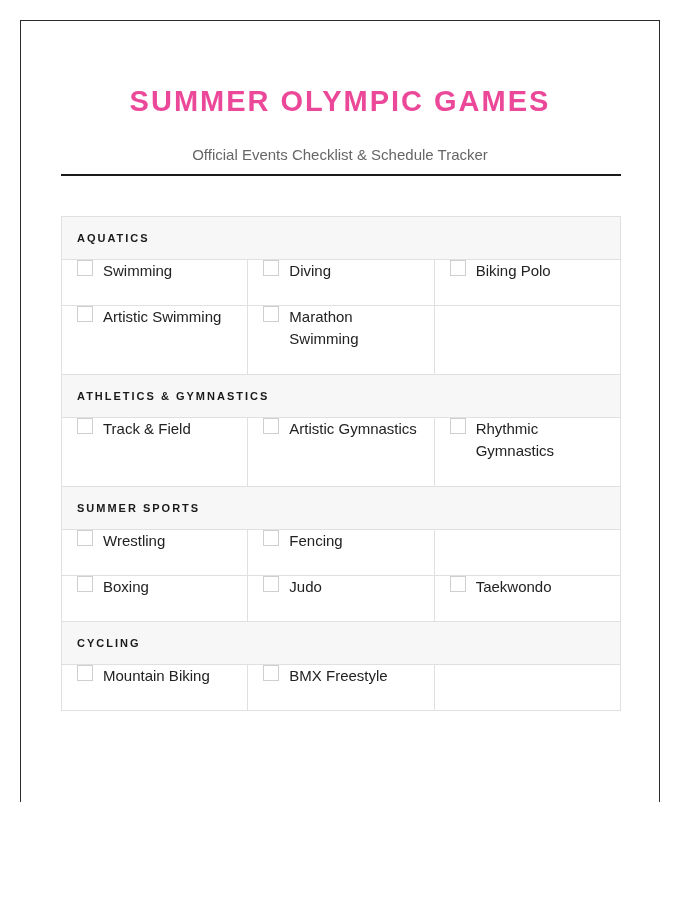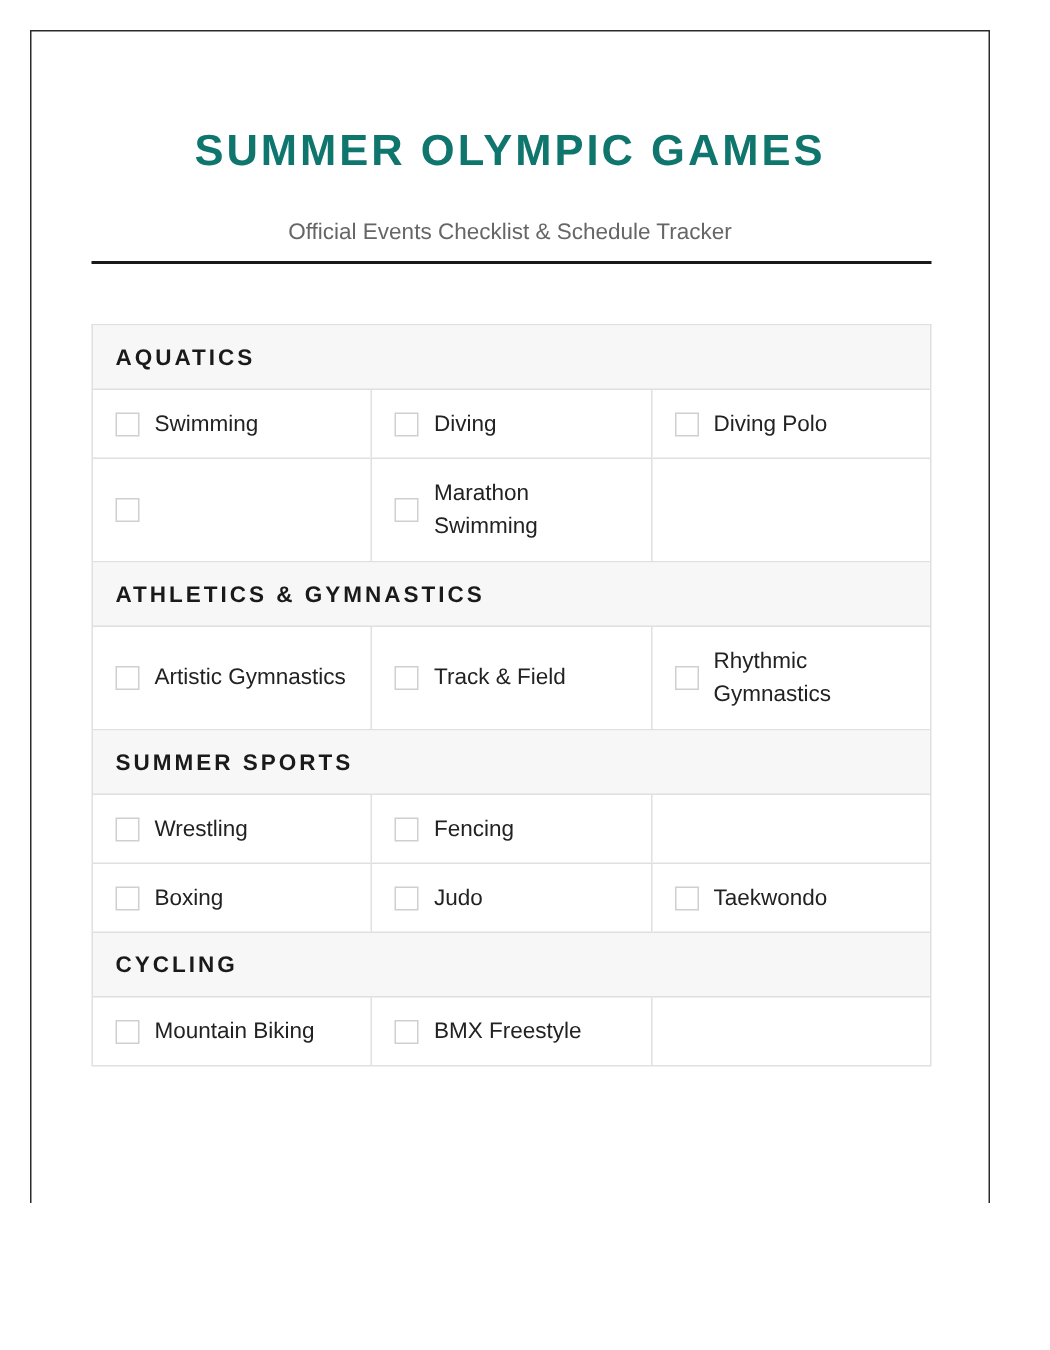--- a/index.html
+++ b/index.html
@@ -2,32 +2,32 @@
 <html><head>
 <meta charset="utf-8">
 <style>
   html, body { margin: 0; padding: 0; background: #ffffff; }
   body { width: 700px; height: 900px; position: relative; overflow: hidden;
          font-family: "Liberation Sans", sans-serif; color: #222; }
   .viewport { position: absolute; left: 0; top: 0; width: 700px; height: 802px; overflow: hidden; }
   .card { position: absolute; left: 20px; top: 20px; width: 640px; height: 1200px;
           border: 1px solid #2b2b2b; background: #fff; box-sizing: border-box; }
   .title { position: absolute; left: 0; right: 0; top: 64px; text-align: center;
-           font-size: 29px; font-weight: bold; letter-spacing: 2px; color: #0f766e; margin: 0; }
+           font-size: 29px; font-weight: bold; letter-spacing: 2px; color: #ec4899; margin: 0; }
   .subtitle { position: absolute; left: 0; right: 0; top: 113px; text-align: center;
               font-size: 15px; color: #666; margin: 12px; }
   .divider { position: absolute; left: 40px; width: 560px; top: 153px; height: 2px; background: #1a1a1a; }
   .table { position: absolute; left: 40px; top: 195px; width: 560px;
            border-left: 1px solid #e0e0e0; border-right: 1px solid #e0e0e0; border-top: 1px solid #e0e0e0;
            box-sizing: border-box; }
   .section-head { height: 42px; background: #f7f7f7; border-bottom: 1px solid #e0e0e0;
                   display: flex; align-items: center; padding-left: 15px;
-                  font-size: 15px; font-weight: bold; letter-spacing: 2px; color: #1a1a1a; }
+                  font-size: 11px; font-weight: bold; letter-spacing: 2px; color: #1a1a1a; }
   .row { display: flex; border-bottom: 1px solid #e0e0e0; }
-  .cell { width: 186px; box-sizing: border-box; display: flex; align-items: center;
+  .cell { width: 186px; box-sizing: border-box; display: flex; align-items: flex-start;
           padding: 0 14px 0 15px; min-height: 45px; }
   .cell + .cell { border-left: 1px solid #e0e0e0; width: 187px; }
   .row.tall .cell { min-height: 68px; }
   .checkbox { width: 16px; height: 16px; border: 1px solid #cfcfcf; box-sizing: border-box;
               flex: 0 0 16px; margin-right: 10px; background: #fff; }
   .label { font-size: 15px; line-height: 22px; color: #222; }
 </style>
 </head>
 <body>
 
@@ -44,43 +44,44 @@
         <div class="cell">
             <span class="checkbox"></span>
             <span class="label">Swimming</span>
           </div>
         <div class="cell">
             <span class="checkbox"></span>
             <span class="label">Diving</span>
           </div>
         <div class="cell">
             <span class="checkbox"></span>
-            <span class="label">Diving Polo</span>
+            <span class="label">Biking Polo</span>
           </div>
       </div>
       <div class="row tall">
         <div class="cell">
             <span class="checkbox"></span>
+            <span class="label">Artistic Swimming</span>
           </div>
         <div class="cell">
             <span class="checkbox"></span>
             <span class="label" style="width:90px">Marathon Swimming</span>
           </div>
         <div class="cell"></div>
       </div>
 
       <div class="section-head">ATHLETICS &amp; GYMNASTICS</div>
       <div class="row tall">
         <div class="cell">
             <span class="checkbox"></span>
-            <span class="label">Artistic Gymnastics</span>
+            <span class="label">Track &amp; Field</span>
           </div>
         <div class="cell">
             <span class="checkbox"></span>
-            <span class="label">Track &amp; Field</span>
+            <span class="label">Artistic Gymnastics</span>
           </div>
         <div class="cell">
             <span class="checkbox"></span>
             <span class="label" style="width:100px">Rhythmic Gymnastics</span>
           </div>
       </div>
 
       <div class="section-head">SUMMER SPORTS</div>
       <div class="row">
         <div class="cell">

